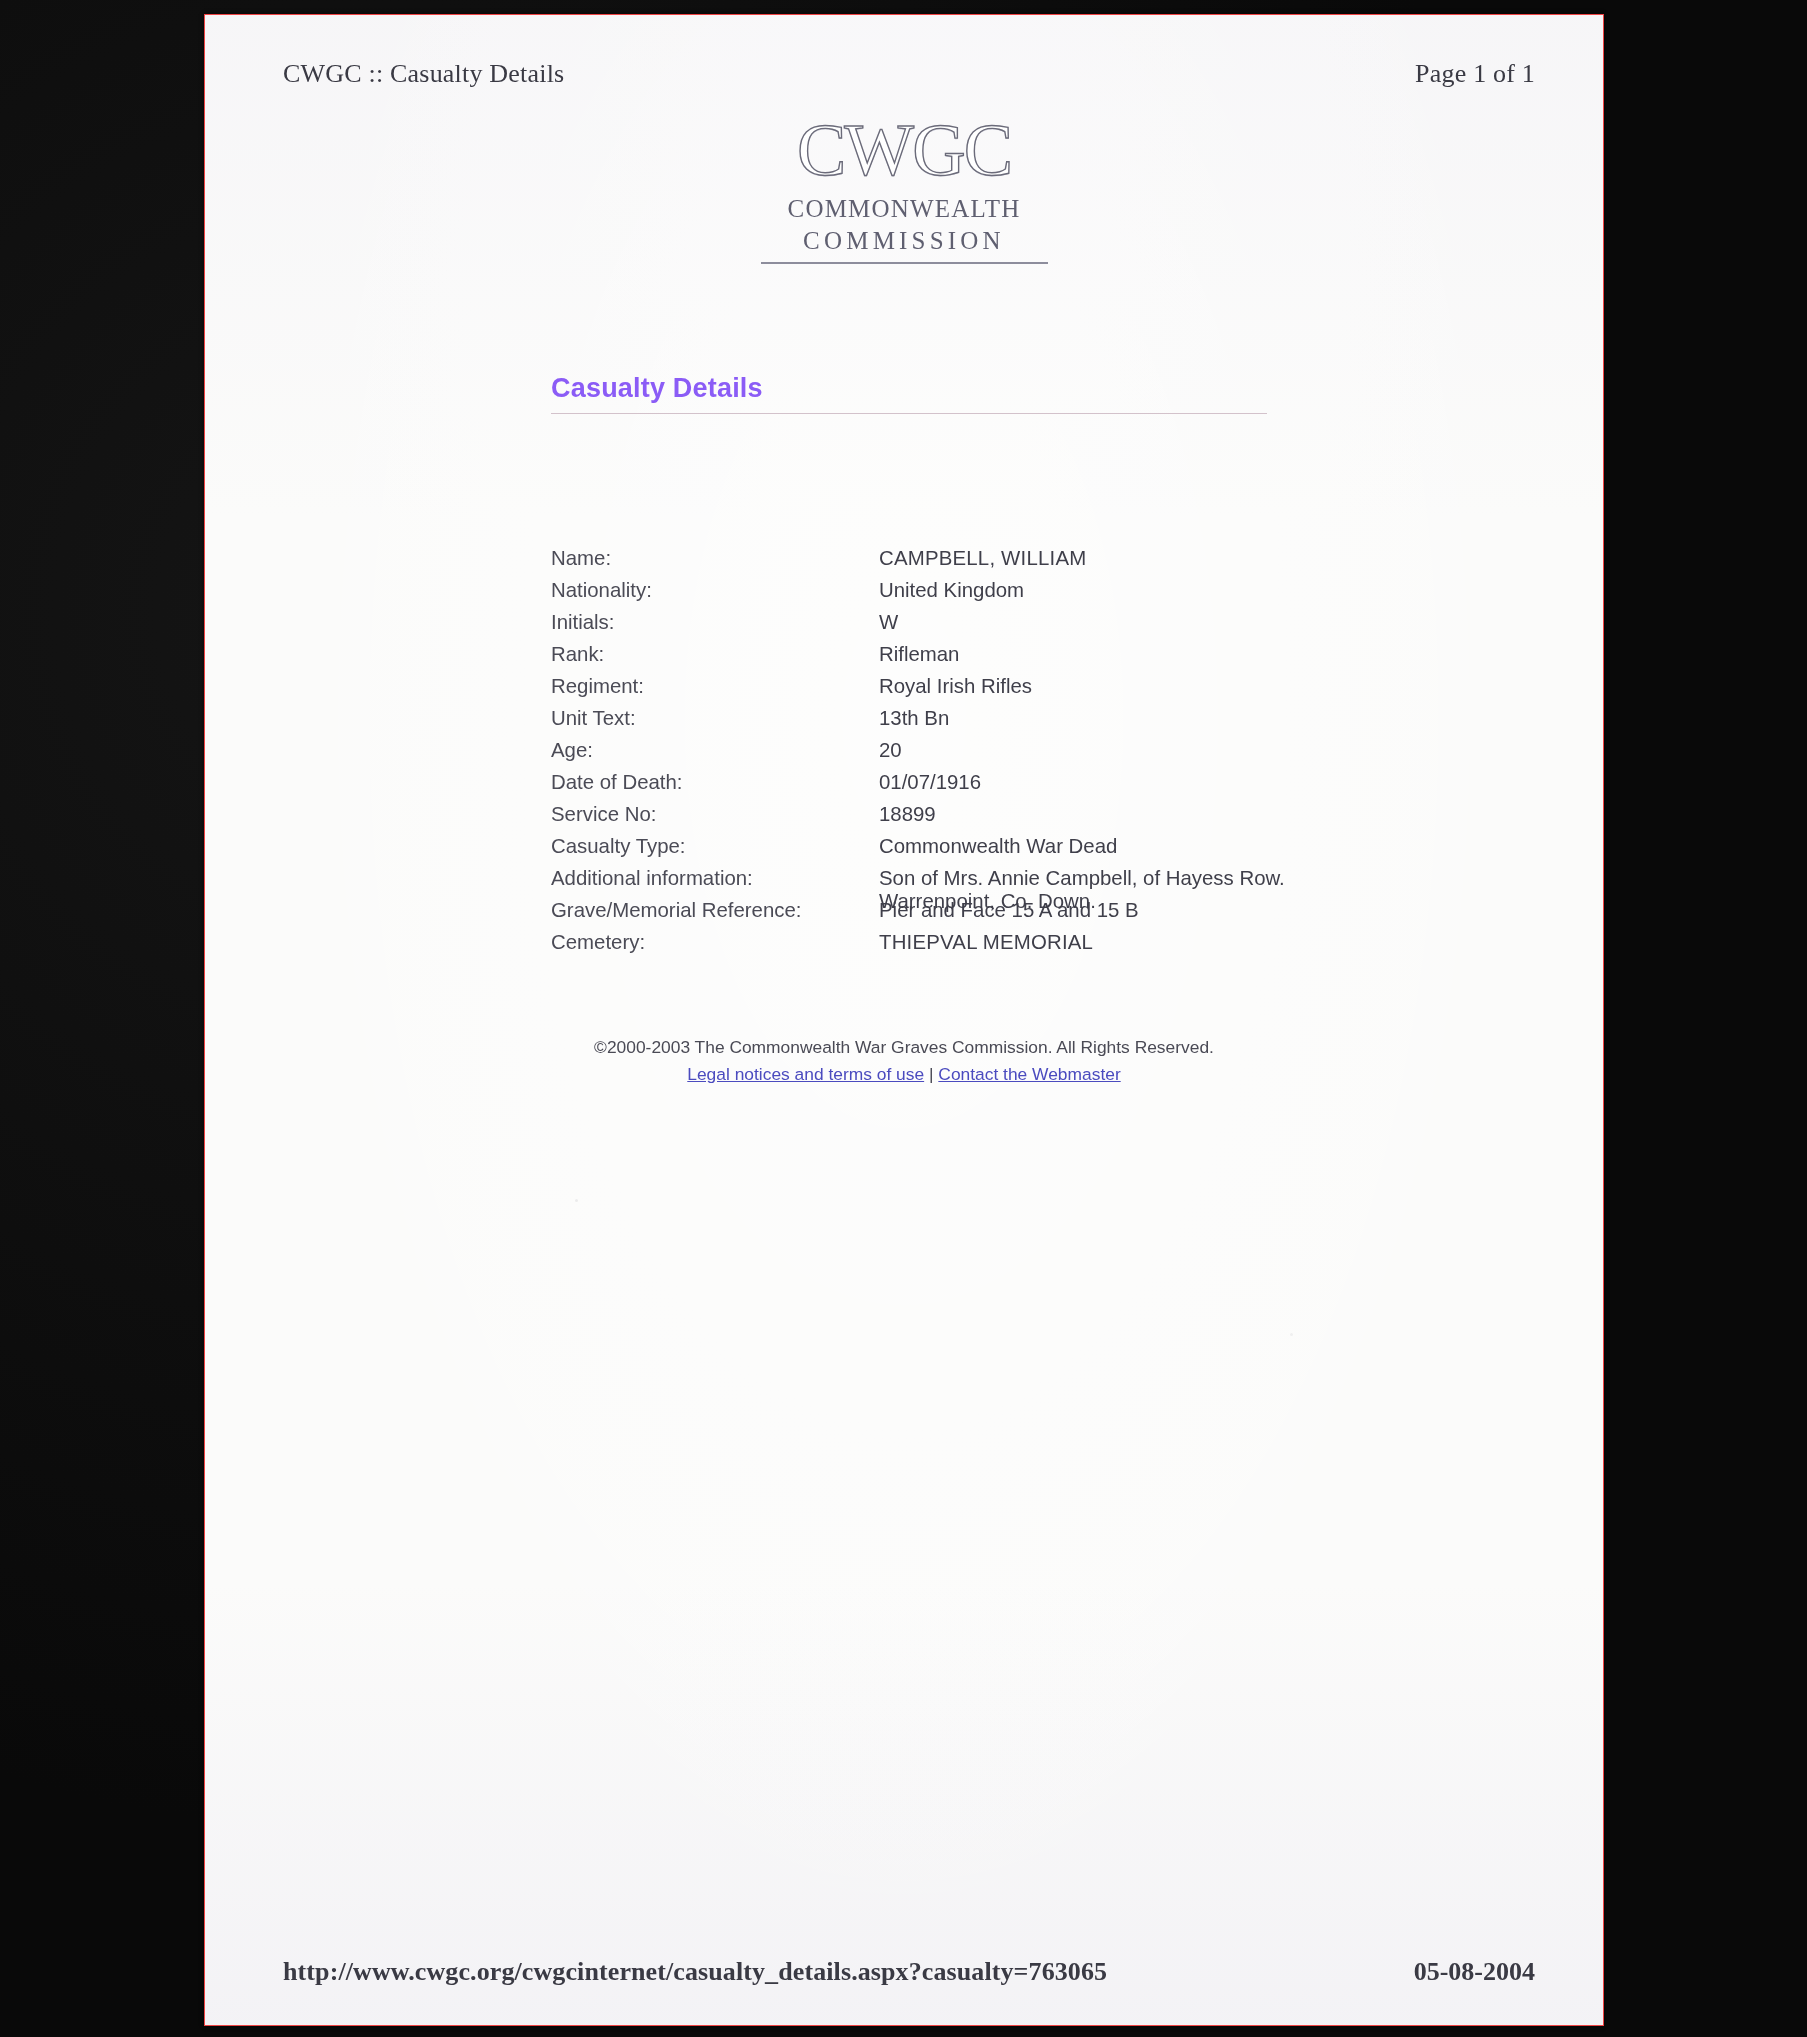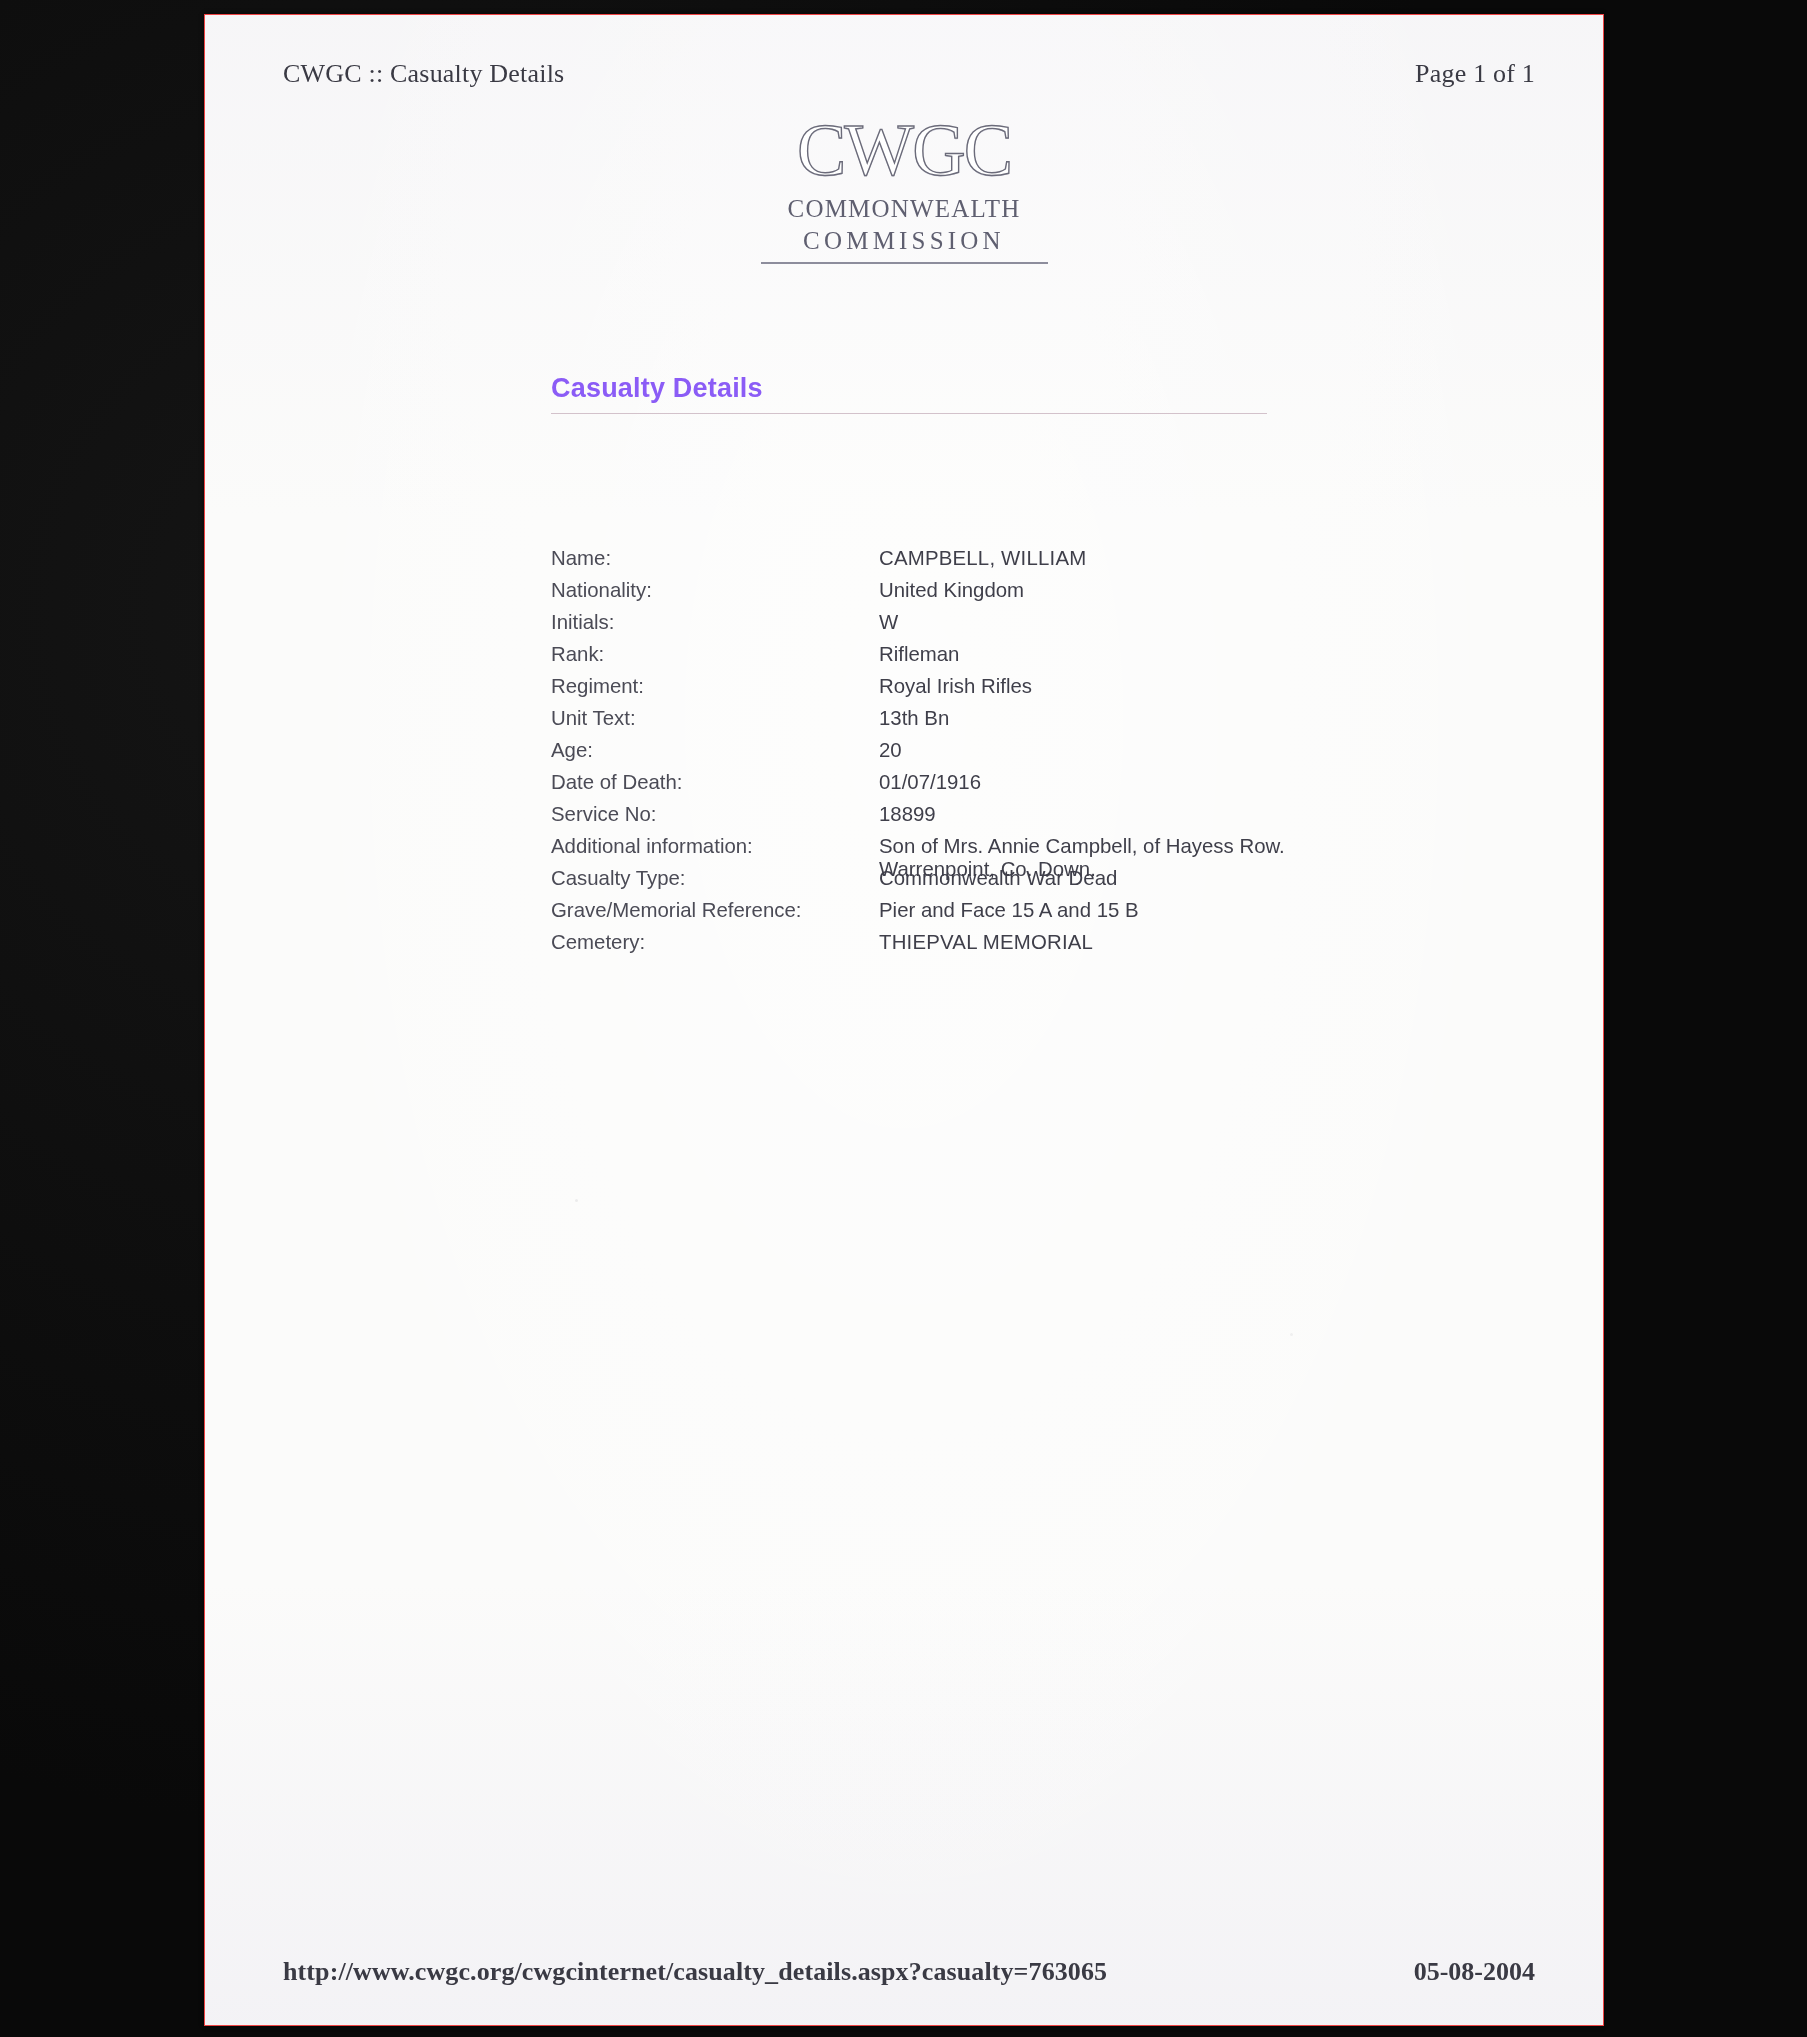--- a/index.html
+++ b/index.html
@@ -248,37 +248,43 @@
       </div>
       <div class="row">
         <div class="label">Date of Death:</div>
         <div class="value">01/07/1916</div>
       </div>
       <div class="row">
         <div class="label">Service No:</div>
         <div class="value">18899</div>
       </div>
       <div class="row">
+        <div class="label">Casualty Type:</div>
+        <div class="value">Commonwealth War Dead</div>
+      </div>
+      <div class="row">
         <div class="label">Additional information:</div>
         <div class="value">Son of Mrs. Annie Campbell, of Hayess Row. Warrenpoint, Co. Down.</div>
       </div>
       <div class="row">
-        <div class="label">Casualty Type:</div>
-        <div class="value">Commonwealth War Dead</div>
-      </div>
-      <div class="row">
         <div class="label">Grave/Memorial Reference:</div>
         <div class="value">Pier and Face 15 A and 15 B</div>
       </div>
       <div class="row">
         <div class="label">Cemetery:</div>
         <div class="value caps">THIEPVAL MEMORIAL</div>
       </div>
     </div>
 
+    <div class="copyright">
+      <div>©2000-2003 The Commonwealth War Graves Commission. All Rights Reserved.</div>
+      <div>
+        <a href="#">Legal notices and terms of use</a><span class="sep"> | </span><a href="#">Contact the Webmaster</a>
+      </div>
+    </div>
 
     <div class="print-footer">
       <span class="url">http://www.cwgc.org/cwgcinternet/casualty_details.aspx?casualty=763065</span>
       <span>05-08-2004</span>
     </div>
 
     <div class="speck" style="left:370px; top:1184px; opacity:.35;"></div>
     <div class="speck" style="left:1085px; top:1318px; opacity:.25;"></div>
   </div>
 </div>

